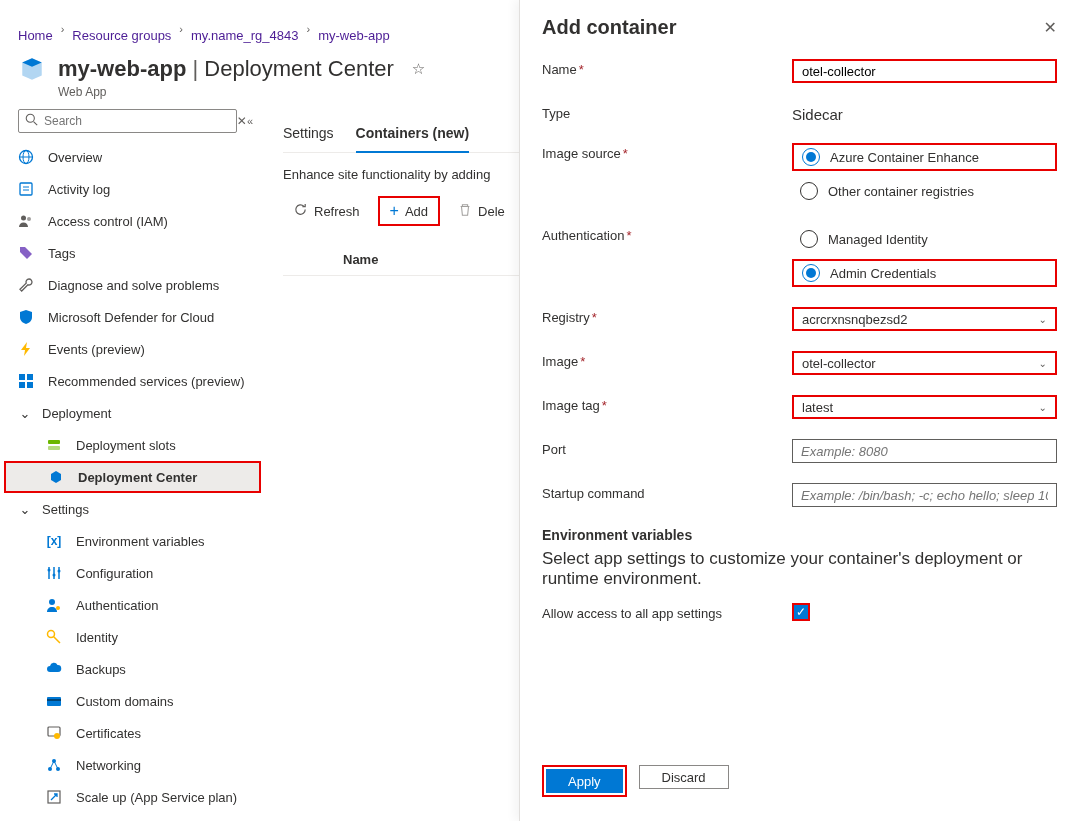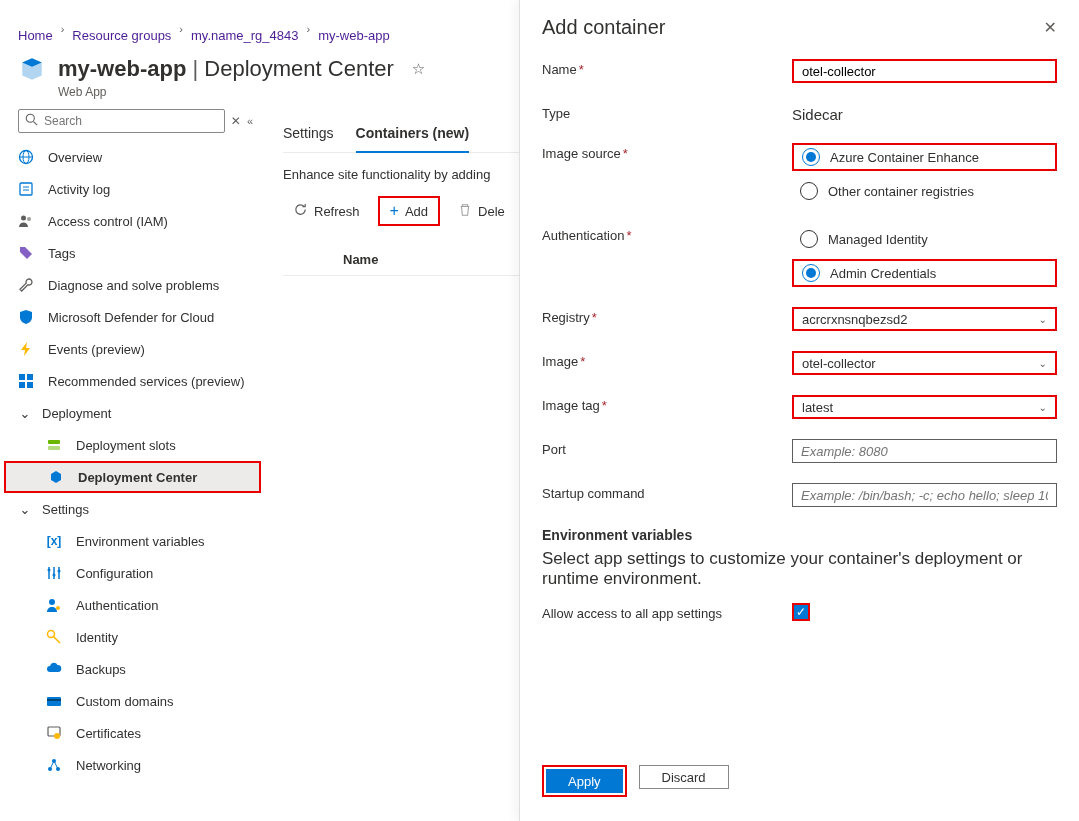--- a/index.html
+++ b/index.html
@@ -17,21 +17,21 @@
 .page-header .pipe { font-weight: 300; color: #605e5c; }
 .page-header .section { font-weight: 400; }
 .page-header .star { color: #605e5c; font-size: 15px; margin-left: 6px; }
 .subtext { padding: 0 18px 10px 58px; color: #605e5c; font-size: 12px; }
 
 
 .content { display: flex; }
 
 
 .sidebar { width: 265px; flex-shrink: 0; padding: 0 4px; }
-.search-row { display: flex; align-items: center; gap: 6px; padding: 0 8px 8px 14px; justify-content: center; }
+.search-row { display: flex; align-items: center; padding: 0 8px 8px 14px; justify-content: center; }
 .search-box { flex: 1; display: flex; align-items: center; border: 1px solid #8a8886; border-radius: 2px; height: 24px; padding: 0 6px; gap: 6px; }
 .search-box input { border: none; outline: none; flex: 1; font-size: 12px; background: transparent; }
 .chevrons { color: #605e5c; font-size: 11px; cursor: pointer; }
 .nav-list { list-style: none; }
 .nav-item { display: flex; align-items: center; height: 32px; padding: 0 14px; gap: 14px; cursor: pointer; font-size: 13px; }
 .nav-item.active { background: #edebe9; font-weight: 600; }
 .nav-item .icon { width: 16px; height: 16px; display: flex; align-items: center; justify-content: center; flex-shrink: 0; }
 .nav-section { display: flex; align-items: center; height: 32px; padding: 0 14px; gap: 10px; cursor: pointer; font-size: 13px; }
 .nav-section .chev-icon { width: 14px; text-align: center; }
 .nav-child { padding-left: 42px; }
@@ -46,21 +46,21 @@
 .toolbar { display: flex; align-items: center; gap: 8px; margin-bottom: 18px; }
 .tool-btn { display: flex; align-items: center; gap: 6px; padding: 4px 10px; cursor: pointer; font-size: 13px; }
 .tool-btn .icon { color: #605e5c; }
 .add-box { border: 2px solid #e80000; }
 
 .table-header { border-bottom: 1px solid #edebe9; padding: 8px 0 8px 60px; font-weight: 600; font-size: 13px; }
 
 
 .panel { position: absolute; top: 0; right: 0; width: 560px; height: 100%; background: #fff; border-left: 1px solid #e1dfdd; box-shadow: -4px 0 10px rgba(0,0,0,0.05); display: flex; flex-direction: column; }
 .panel-header { display: flex; align-items: center; justify-content: space-between; padding: 16px 22px 6px; }
-.panel-header h2 { font-size: 20px; font-weight: 400; }
+.panel-header h2 { font-size: 20px; font-weight: 700; }
 .panel-header .close { cursor: pointer; color: #605e5c; font-size: 16px; }
 .panel-body { flex: 1; overflow-y: auto; padding: 14px 22px; }
 .form-row { display: flex; align-items: flex-start; margin-bottom: 20px; }
 .form-row .label { width: 250px; flex-shrink: 0; font-size: 13px; padding-top: 3px; }
 .form-row .field { flex: 1; }
 .req { color: #a4262c; margin-left: 2px; }
 .text-input, .select-input { width: 100%; height: 24px; border: 1px solid #605e5c; padding: 0 8px; font-size: 13px; font-family: inherit; background: #fff; }
 .select-input { appearance: none; position: relative; display: flex; align-items: center; justify-content: space-between; cursor: pointer; }
 .select-input .sel-chev { font-size: 10px; color: #605e5c; }
 .radio-opt { display: flex; align-items: center; gap: 10px; height: 28px; cursor: pointer; padding: 0 8px; }
@@ -289,20 +289,29 @@
             <svg width="16" height="16" viewBox="0 0 16 16">
               <circle cx="8" cy="4" r="2" fill="#0078d4"></circle>
               <circle cx="4" cy="12" r="2" fill="#0078d4"></circle>
               <circle cx="12" cy="12" r="2" fill="#0078d4"></circle>
               <line x1="8" y1="4" x2="4" y2="12" stroke="#0078d4"></line>
               <line x1="8" y1="4" x2="12" y2="12" stroke="#0078d4"></line>
             </svg>
           </span>
           <span>Networking</span>
         </li>
+      <li class="nav-item nav-child">
+          <span class="icon">
+            <svg width="16" height="16" viewBox="0 0 16 16">
+              <rect x="2" y="2" width="12" height="12" fill="none" stroke="#605e5c" stroke-width="1.2"></rect>
+              <path d="M5 11l6-6M8 5h3v3" fill="none" stroke="#0078d4" stroke-width="1.3"></path>
+            </svg>
+          </span>
+          <span>Scale up (App Service plan)</span>
+        </li>
     </ul>
   </div>
 
   <div class="main">
     <div class="tabs">
       <div class="tab">Settings</div>
       <div class="tab active">Containers (new)</div>
     </div>
     <div class="desc">Enhance site functionality by adding</div>
     <div class="toolbar">

